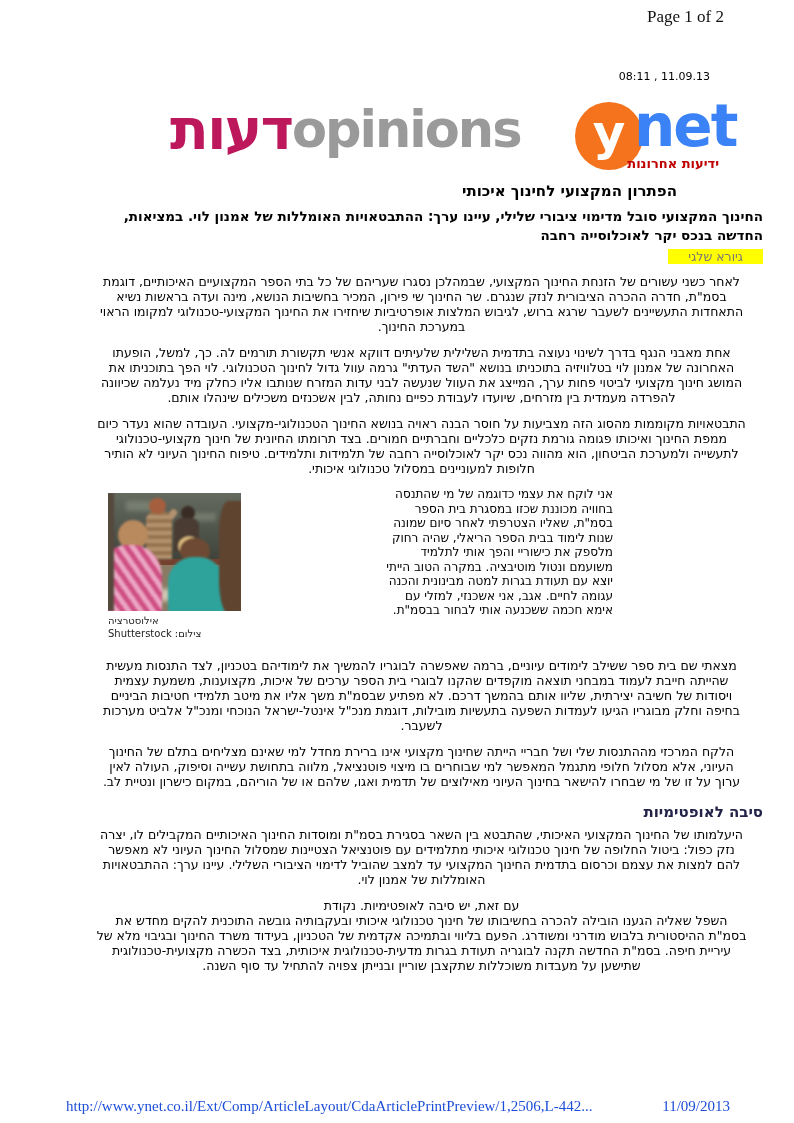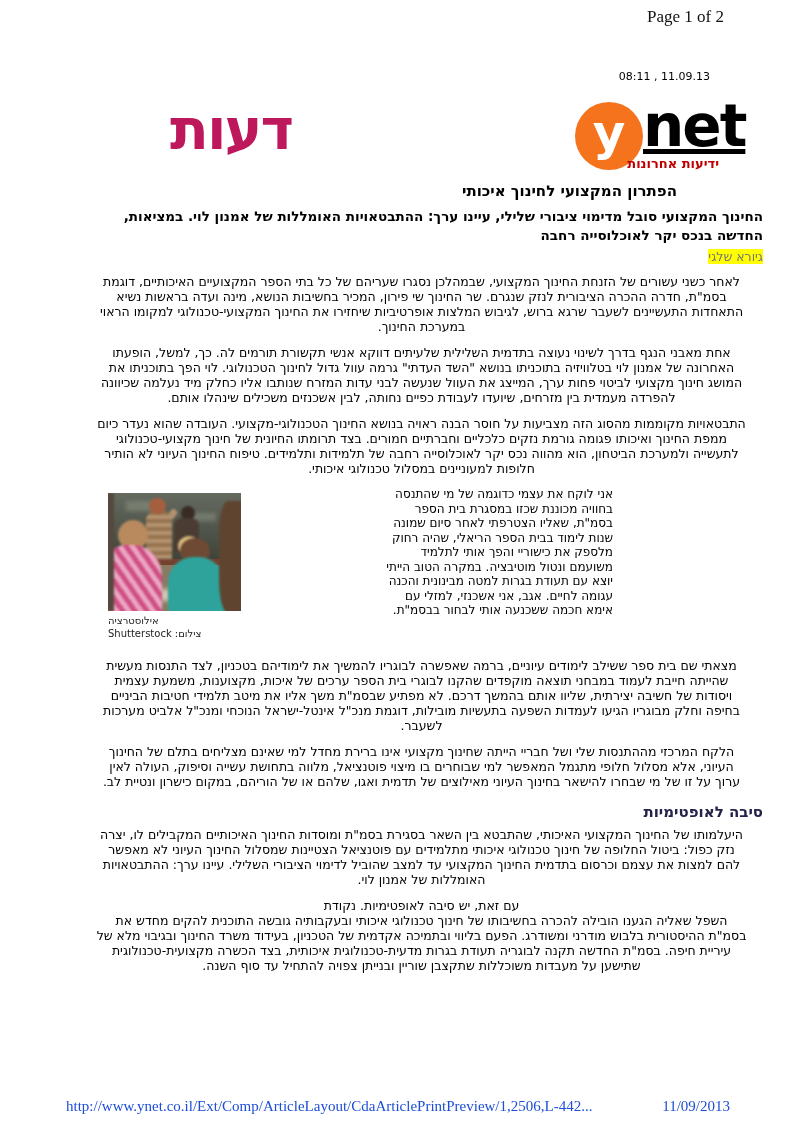--- a/index.html
+++ b/index.html
@@ -15,32 +15,32 @@
   .timestamp{position:absolute;top:70px;right:84px;font-size:11px;color:#000;}
 
   
   .logo-row{position:absolute;top:96px;left:170px;width:560px;height:84px;}
   .daot{position:absolute;left:0;top:2px;display:flex;align-items:flex-start;direction:ltr;}
   .daot-he{font-weight:bold;font-size:57px;line-height:62px;letter-spacing:-2px;color:#be185d;}
   .daot-en{font-weight:bold;font-size:51px;line-height:64px;letter-spacing:-2px;color:#9a9a9a;}
   .ynet{position:absolute;left:405px;top:4px;width:150px;height:80px;direction:ltr;}
   .ynet-circle{position:absolute;left:0;top:2px;width:68px;height:68px;border-radius:50%;
      background:#F4731C;color:#fff;font-weight:bold;font-size:50px;line-height:62px;text-align:center;}
-  .ynet-net{position:absolute;left:68px;top:-6px;font-weight:bold;font-size:58px;line-height:64px;
-     letter-spacing:-2px;color:#000000;text-decoration:underline;}
+  .ynet-net{position:absolute;left:59px;top:-6px;font-weight:bold;font-size:58px;line-height:64px;
+     letter-spacing:-2px;color:#3b82f6;}
   .ynet-tagline{position:absolute;right:6px;top:56px;color:#C00000;font-weight:bold;
      font-size:13px;direction:rtl;white-space:nowrap;}
 
   
   .article{position:absolute;top:182px;left:80px;width:683px;direction:rtl;text-align:right;
      font-size:12.5px;line-height:15px;}
   .headline{margin:0 0 7px;padding-right:86px;font-size:15px;line-height:18px;font-weight:bold;}
   .subhead{margin:0 0 4px;font-size:13.5px;line-height:19px;font-weight:bold;}
   .author-line{margin:0 0 10px;}
-  .author{background:#FFFF00;color:#777777;font-size:12.5px;padding:0 0;}
+  .author{background:#FFFF00;color:#777777;font-size:12.5px;padding:0 20px;}
   .bp{margin:0 16px 11px;white-space:pre-line;text-align:center;}
 
   
   .photo-row{position:relative;height:160px;margin:0 0 11px;}
   .photo-col{position:absolute;left:52px;top:6px;width:109px;}
   .photo-img{position:relative;width:133px;height:118px;overflow:hidden;background:#8a7a63;}
   .ph-board{position:absolute;left:0;top:0;width:133px;height:68px;
      background:linear-gradient(180deg,#646a5e 0%,#4a4f46 70%,#3e4239 100%);}
   .ph-chalk1,.ph-chalk2{position:absolute;background:#97a08e;opacity:.45;filter:blur(2px);}
   .ph-chalk1{left:18px;top:8px;width:34px;height:10px;}
@@ -71,20 +71,21 @@
 </head>
 <body>
 
 <div class="print-pageno">Page 1 of 2</div>
 
 <div class="timestamp">08:11 , 11.09.13</div>
 
 <div class="logo-row">
   <div class="daot">
     <span class="daot-he">דעות</span>
+      <span class="daot-en">opinions</span>
   </div>
   <div class="ynet">
     <div class="ynet-circle">y</div>
     <div class="ynet-net">net</div>
     <div class="ynet-tagline">ידיעות אחרונות</div>
   </div>
 </div>
 
 <div class="article">
   <h1 class="headline">הפתרון המקצועי לחינוך איכותי</h1>

